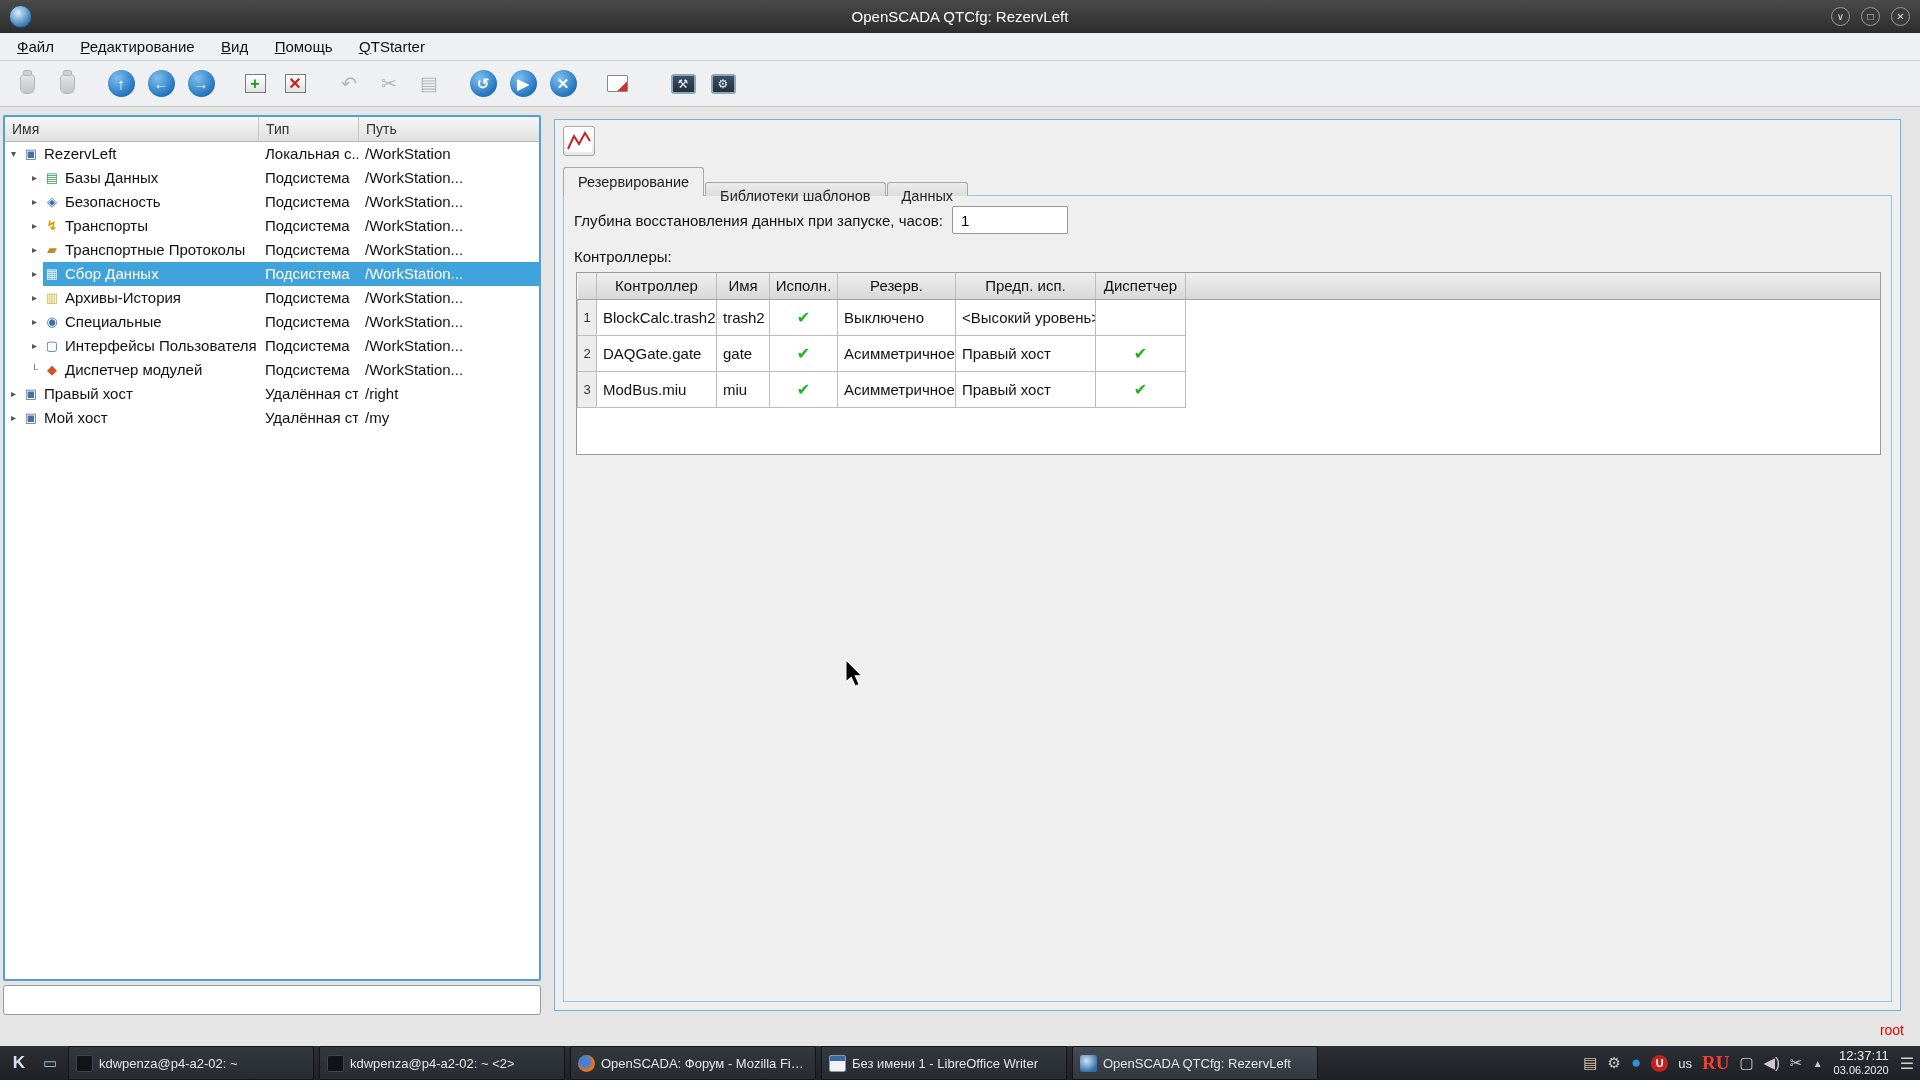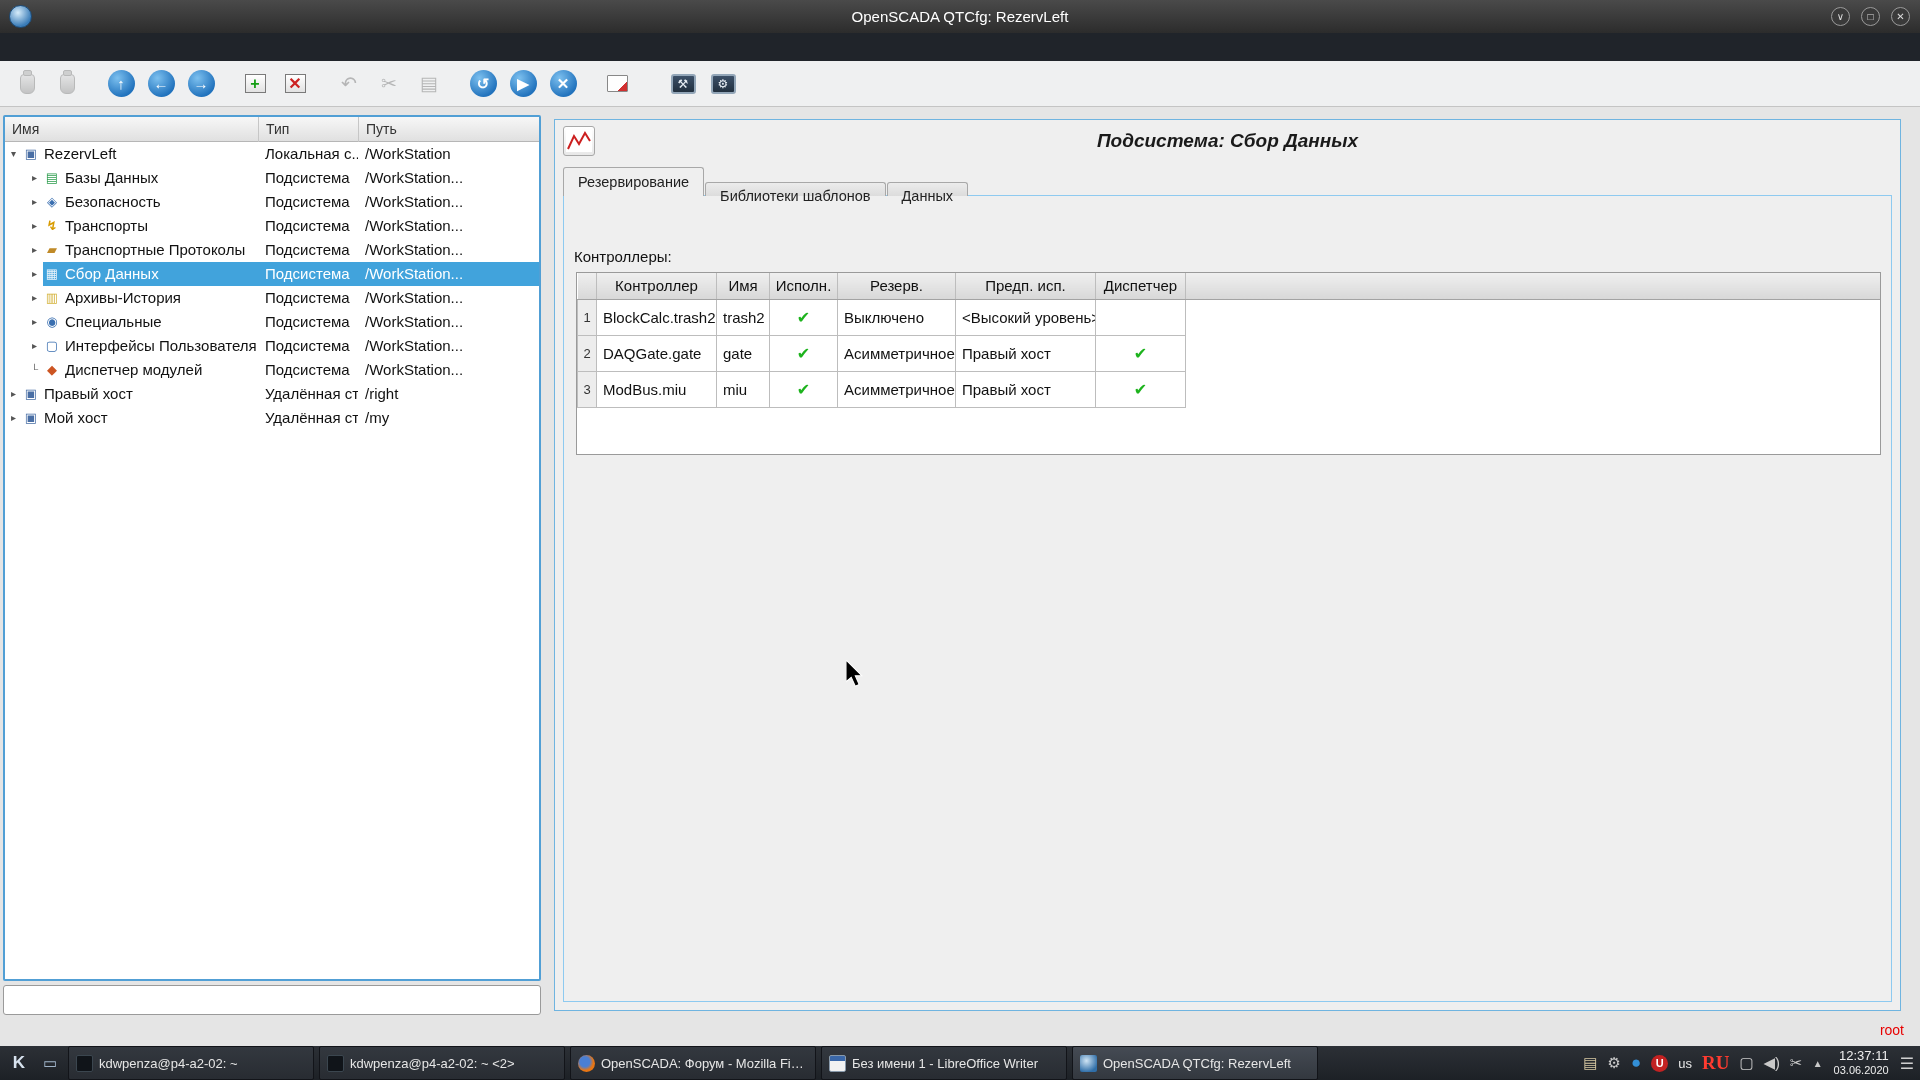--- a/index.html
+++ b/index.html
@@ -146,20 +146,27 @@
   <div id="titlebar">
     <span class="appicon"></span>
     <div class="wtitle">OpenSCADA QTCfg: RezervLeft</div>
     <div class="wctl">
       <button class="wbtn">∨</button>
       <button class="wbtn">□</button>
       <button class="wbtn">✕</button>
     </div>
   </div>
 
+  <div id="menubar">
+    <span class="menu-item">Файл</span>
+    <span class="menu-item">Редактирование</span>
+    <span class="menu-item">Вид</span>
+    <span class="menu-item">Помощь</span>
+    <span class="menu-item">QTStarter</span>
+  </div>
 
   <div id="toolbar">
     <button class="tbtn dis">
         <span class="jar"></span>
       </button>
     <button class="tbtn dis">
         <span class="jar"></span>
       </button>
     <button class="tbtn g">
         <span class="circ">↑</span>
@@ -350,29 +357,32 @@
 
     <input id="treeinput" style="">
 
     <div id="rightpanel">
       <button class="panel-icon-btn">
         <svg width="26" height="22" viewBox="0 0 26 22">
           <rect x="0" y="0" width="26" height="22" fill="#ffffff"></rect>
           <polyline points="2,19 8,6 13,14 19,3 24,11" fill="none" stroke="#cc2020" stroke-width="2"></polyline>
         </svg>
       </button>
-      <div class="panel-title">Подсистема: Сбор Данных</div>
 
       <div class="tabs">
         <div class="tab active">Резервирование</div>
         <div class="tab">Библиотеки шаблонов</div>
         <div class="tab">Данных</div>
       </div>
 
       <div class="content-box">
+        <div class="depth-row">
+          <span>Глубина восстановления данных при запуске, часов:</span>
+          <input class="depth-input" value="1" style="">
+        </div>
         <div class="ctrl-label">Контроллеры:</div>
 
         <div class="ctable-wrap">
           <table class="ctable">
             <colgroup>
               <col class="w-num">
                 <col class="w-ctrl">
                 <col class="w-name">
                 <col class="w-exec">
               <col class="w-res">

